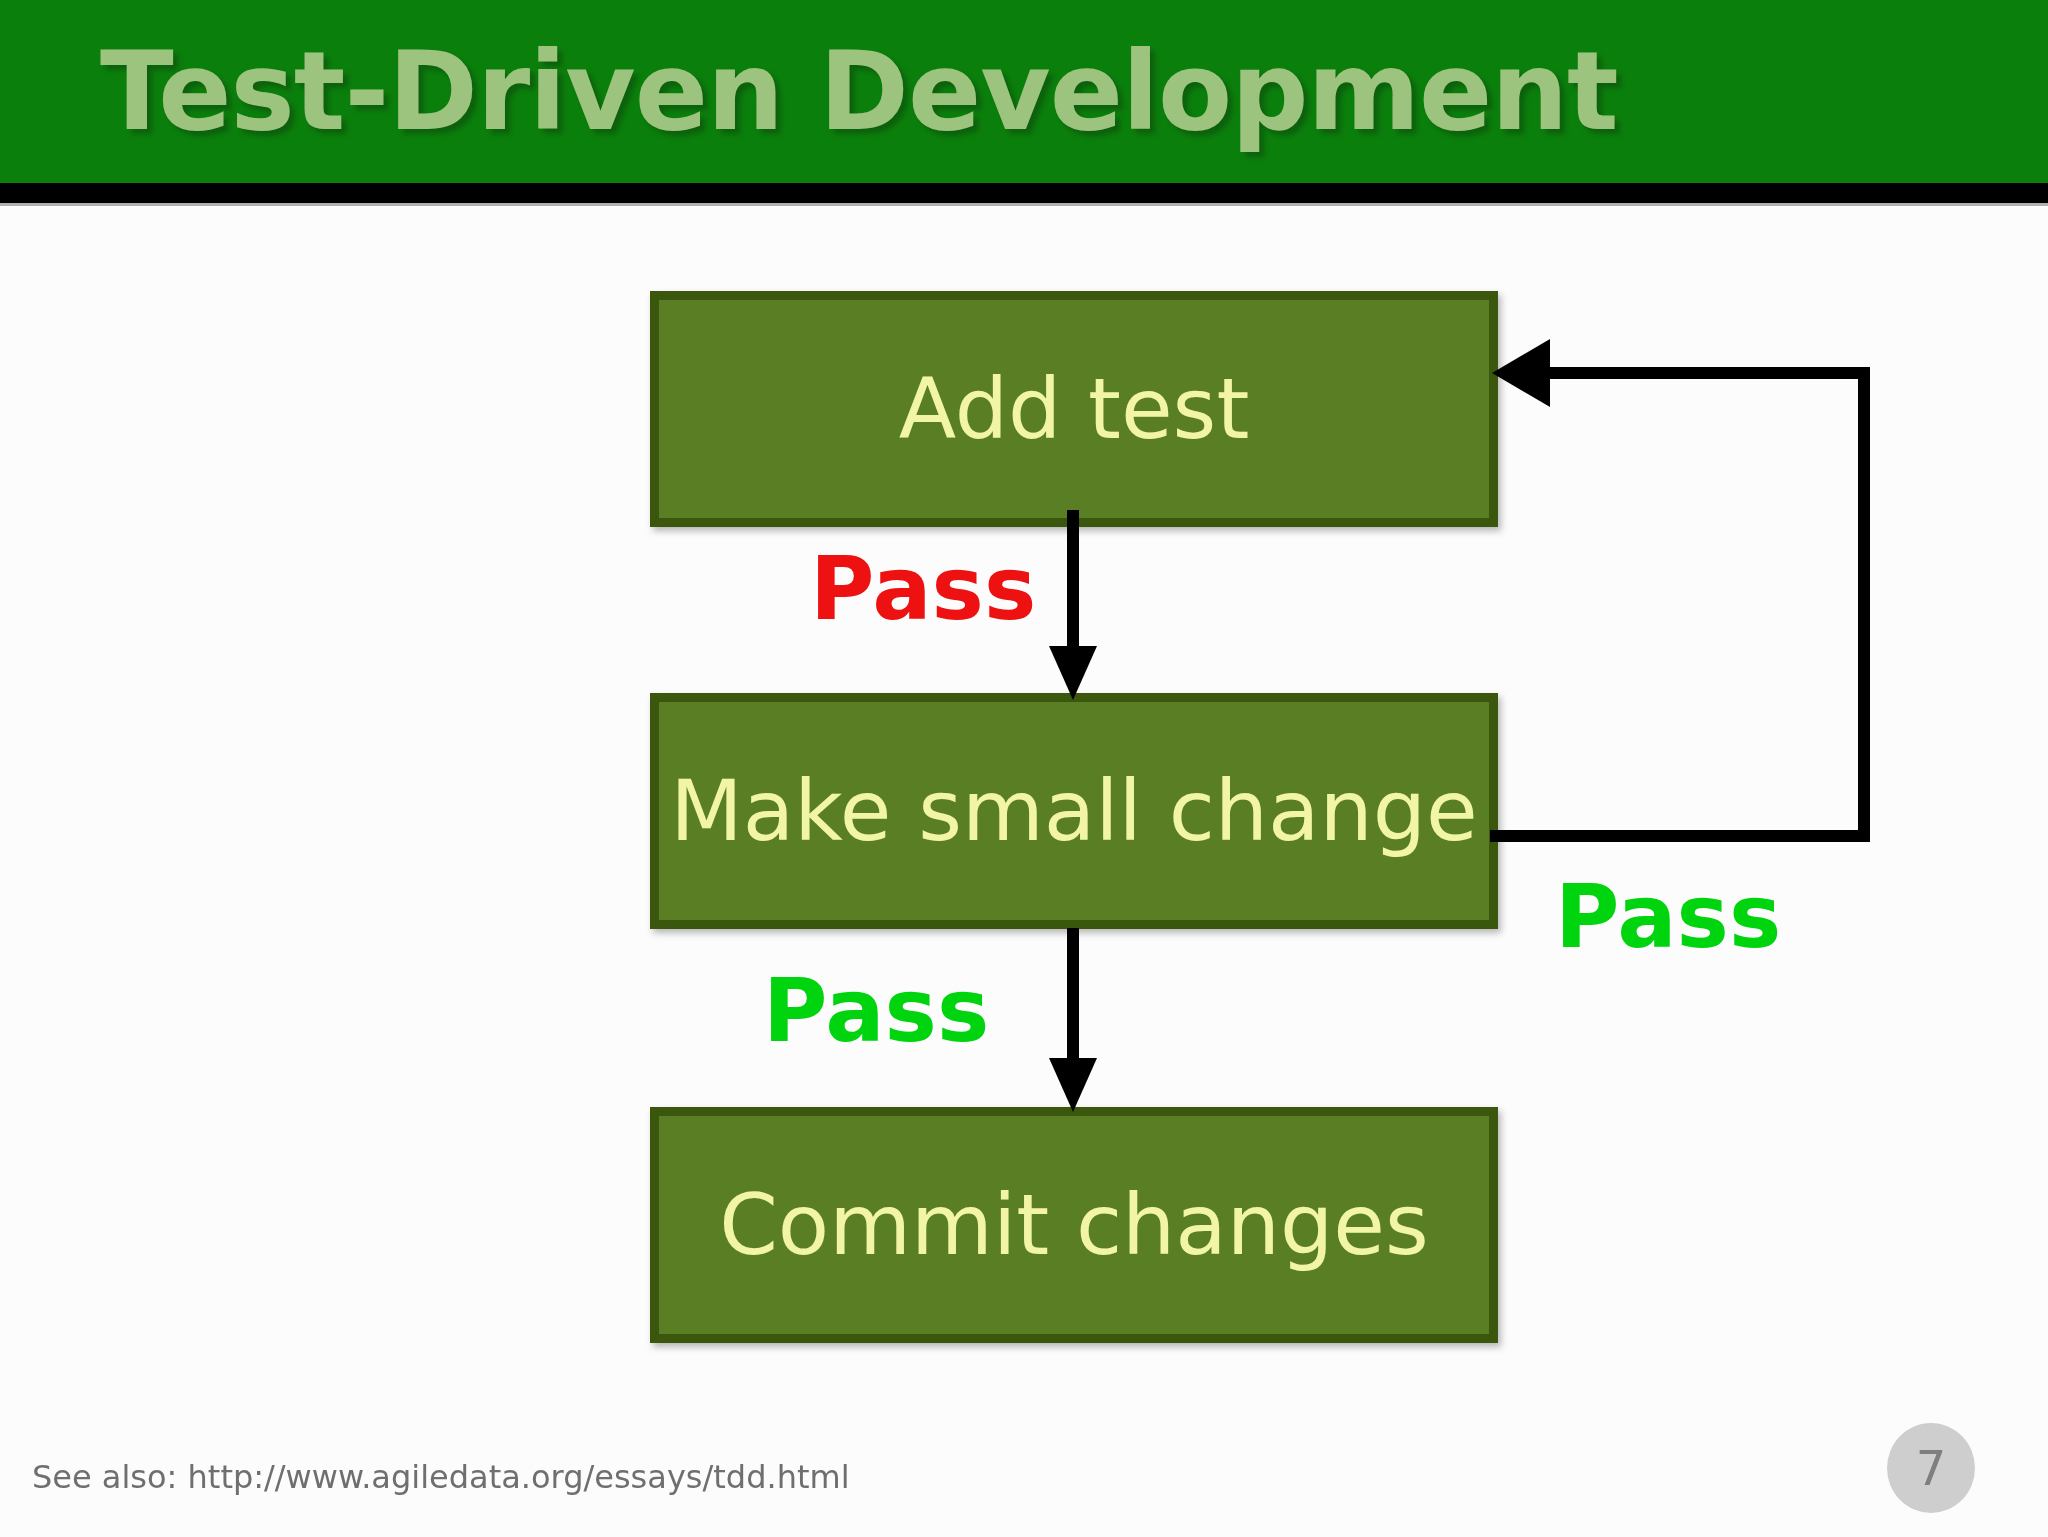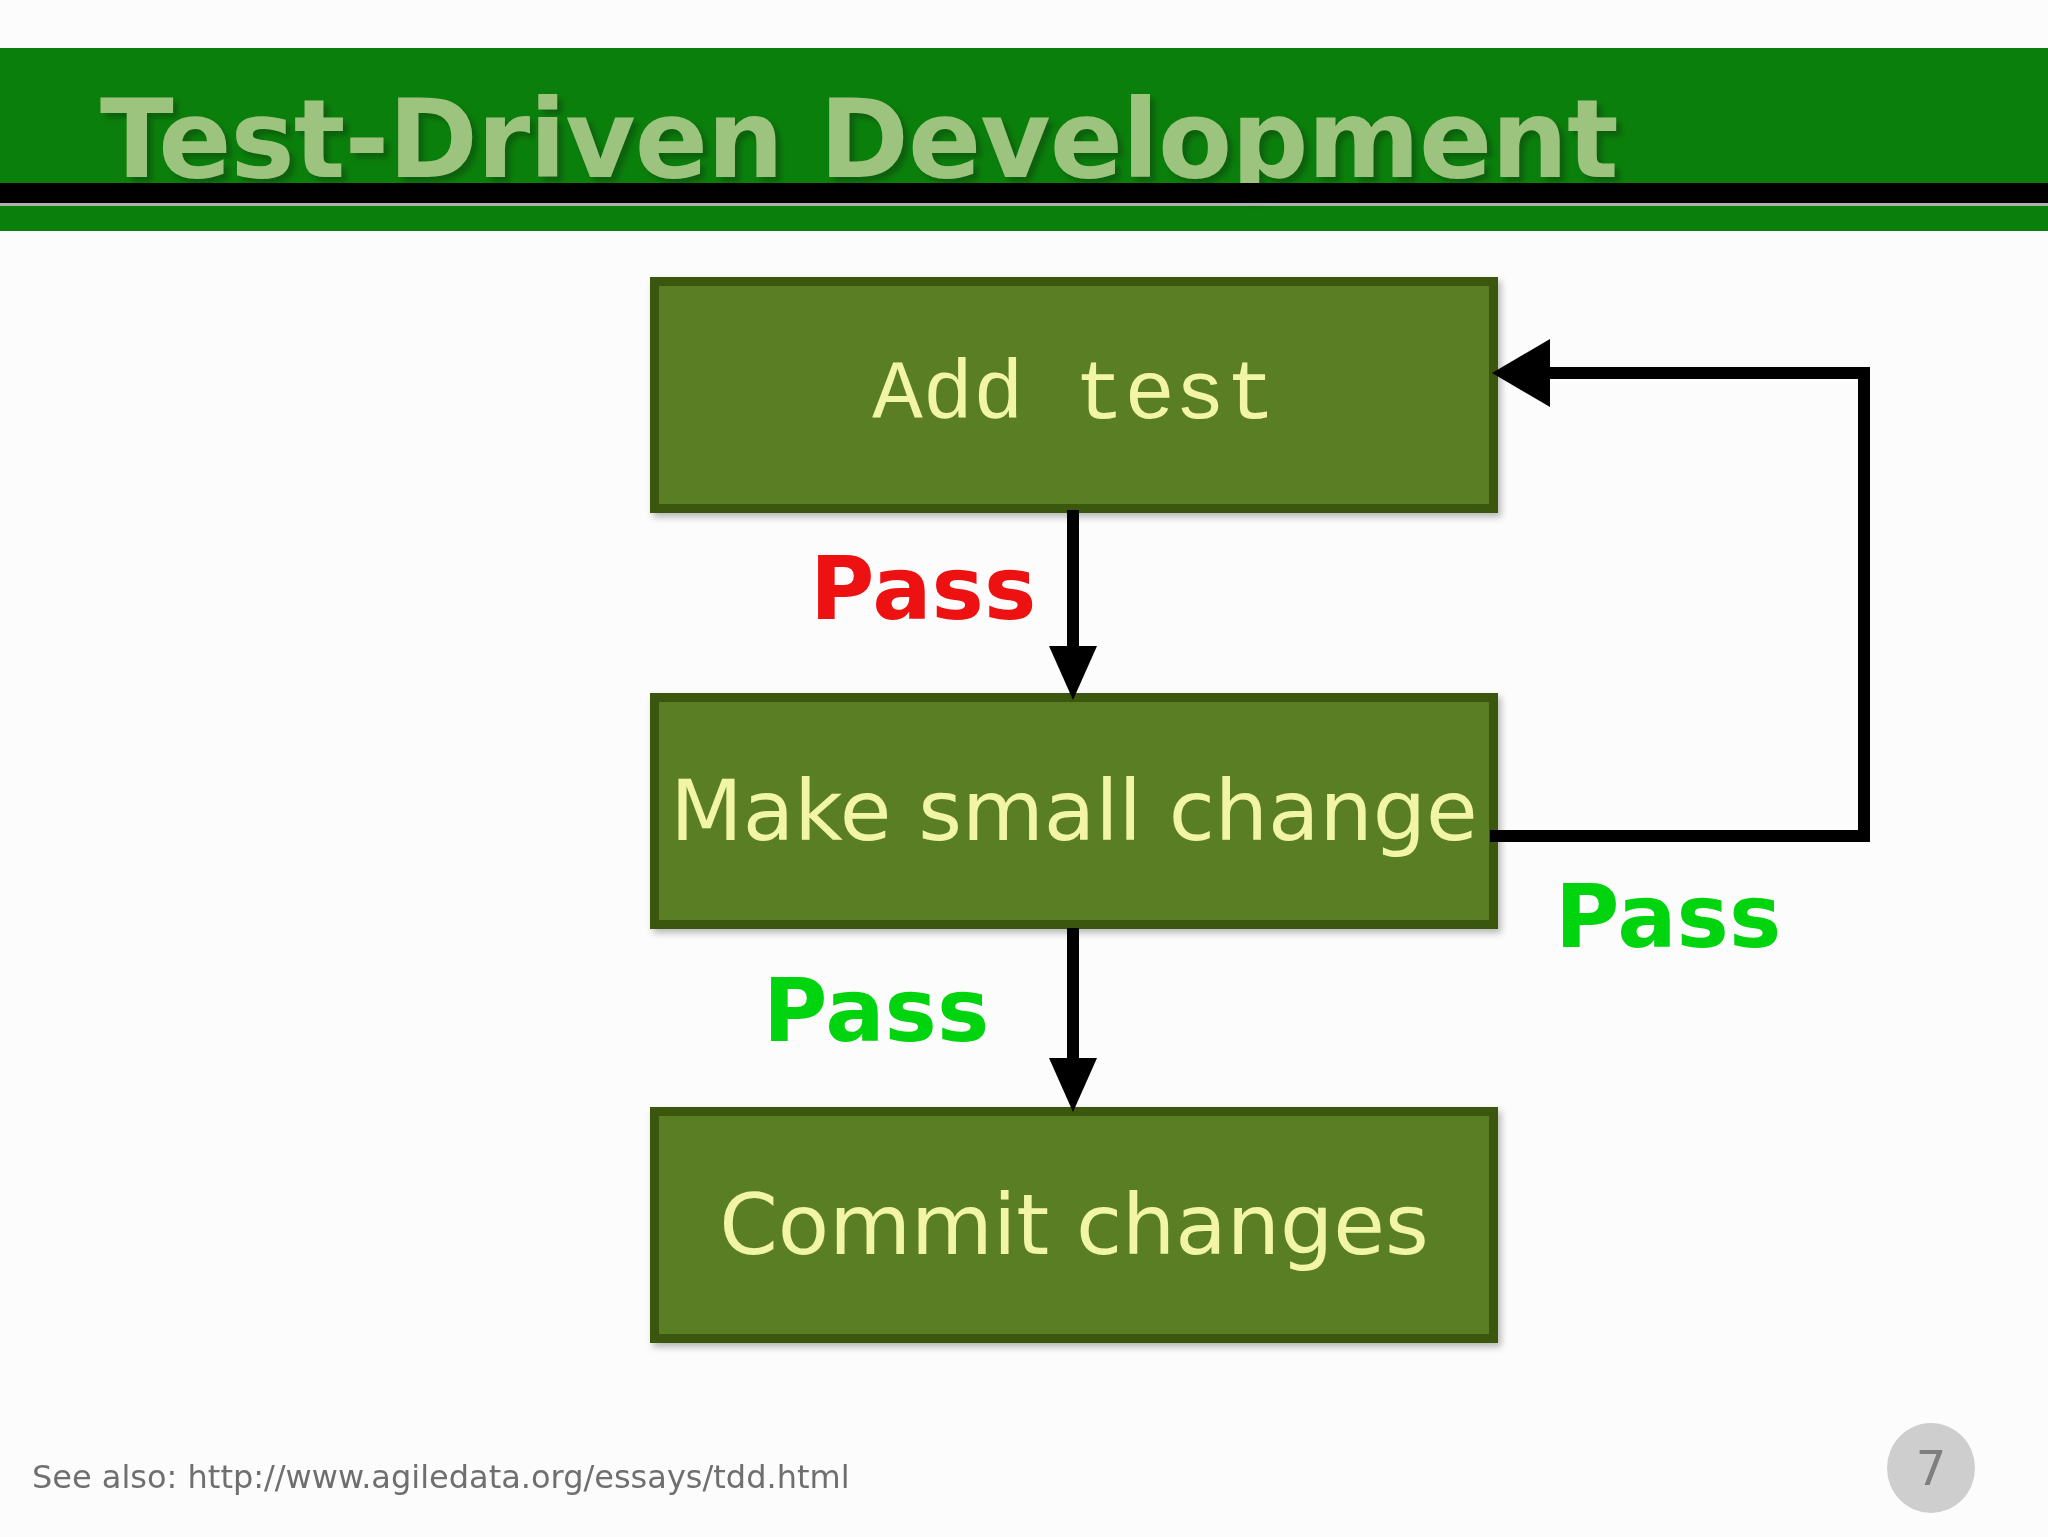--- a/index.html
+++ b/index.html
@@ -15,21 +15,20 @@
     overflow: hidden;
   }
   
   .titlebar {
     position: absolute;
     left: 0; top: 0;
     width: 2048px; height: 183px;
     background: var(--header-bg, #0b7f0b);
     display: flex;
     align-items: center;
-    margin-top: 48px;
   }
   .title {
     margin: 0 0 0 100px;
     font-size: 108px;
     font-weight: bold;
     letter-spacing: -1px;
     color: var(--header-title, #9dc47e);
     text-shadow: 5px 5px 5px rgba(15, 60, 15, 0.45);
     white-space: nowrap;
   }
@@ -55,21 +54,21 @@
     background: var(--box-fill, #5a7e24);
     border: 9px solid var(--box-border, #3a570d);
     box-shadow: 3px 4px 7px rgba(0,0,0,0.28);
     display: flex;
     align-items: center;
     justify-content: center;
     font-size: 84px;
     color: var(--box-text, #f2f5a6);
     white-space: nowrap;
   }
-  .box-add-test       { top: 277px; font-family: Liberation Mono, monospace; }
+  .box-add-test       { top: 291px; }
   .box-make-change    { top: 693px; }
   .box-commit-changes { top: 1107px; }
   
   .arrow-line {
     position: absolute;
     background: var(--arrow, #000);
   }
   .head-down {
     position: absolute;
     width: 0; height: 0;

